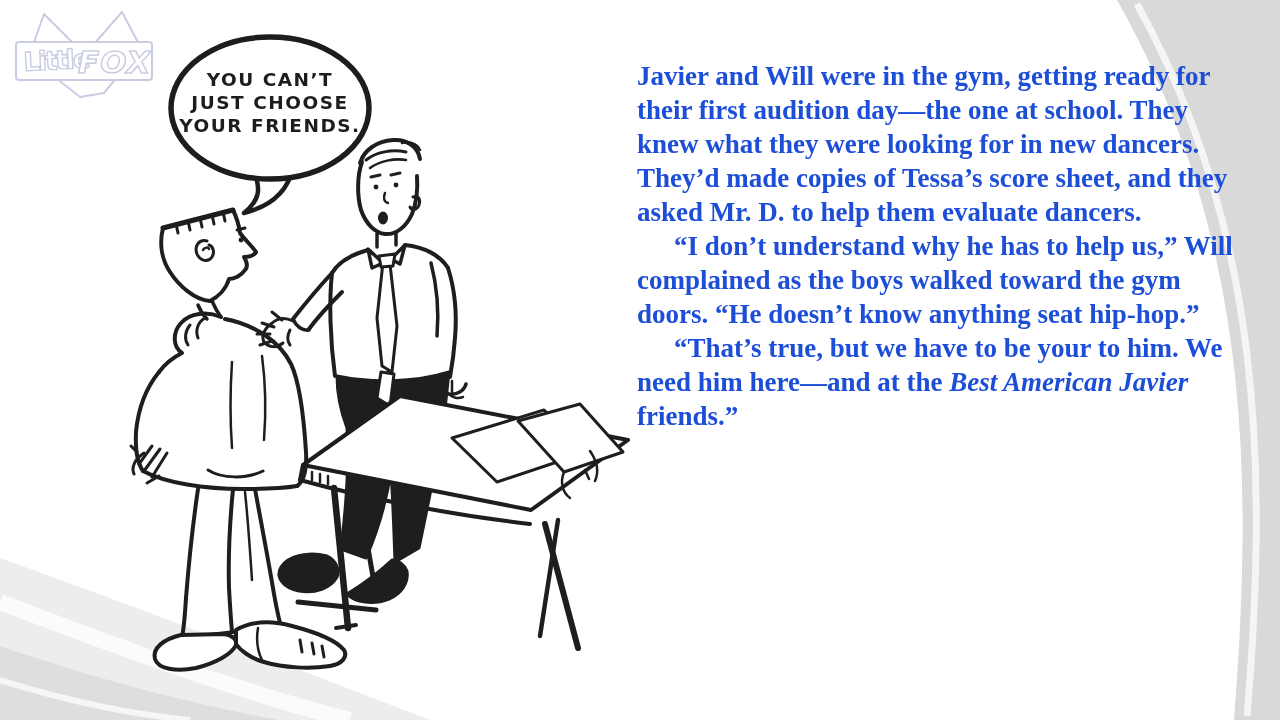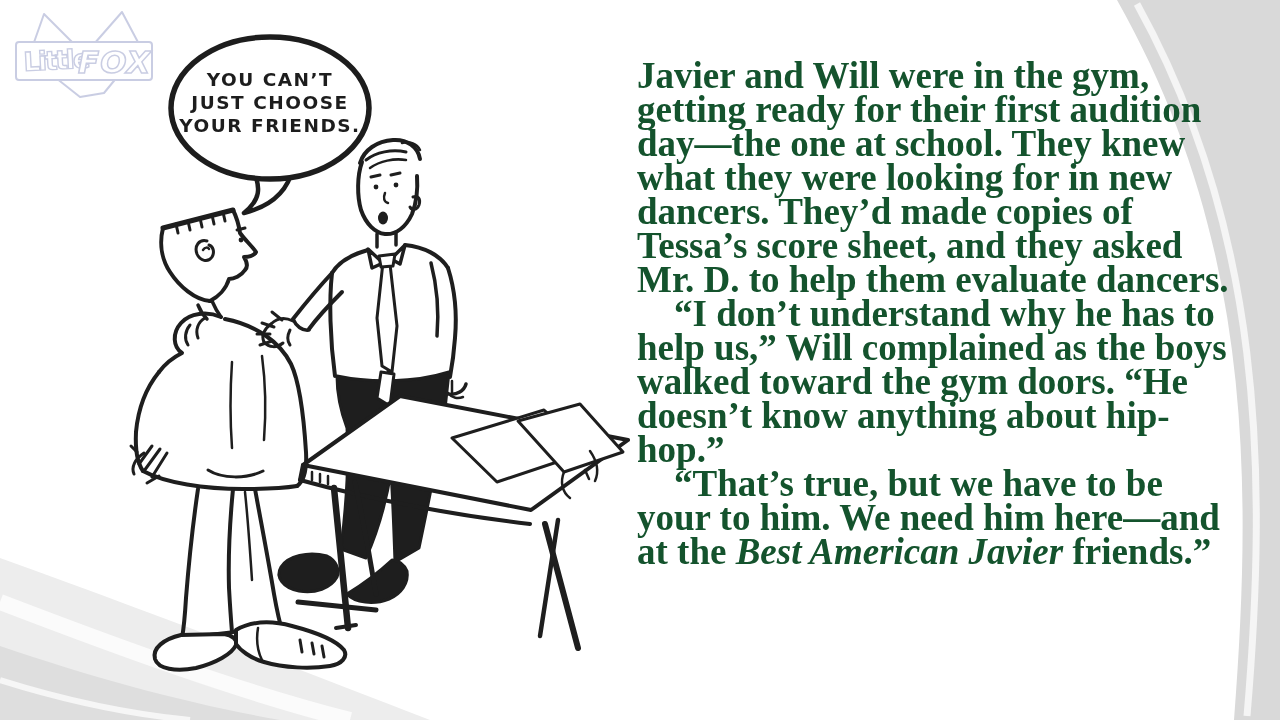--- a/index.html
+++ b/index.html
@@ -6,22 +6,22 @@
   .stage {
     position:relative; width:1280px; height:720px;
     background:#ffffff; overflow:hidden;
     font-family:"Liberation Sans", sans-serif;
   }
   .bg-svg, .illu-svg { position:absolute; top:0; left:0; }
   .logo-svg { position:absolute; top:4px; left:4px; opacity:.62; }
   .story {
     position:absolute; left:637px; top:59px; width:596px;
     font-family:"Liberation Serif", serif;
-    font-weight:bold; font-size:37px; line-height:34px;
-    color:#14532d; text-align:left;
+    font-weight:bold; font-size:27px; line-height:34px;
+    color:#1d4ed8; text-align:left;
   }
   .story p { margin:0; }
   .story p.ind { text-indent:37px; }
   .bubble-text {
     font-family:"DejaVu Sans", sans-serif;
     font-size:18.5px; font-weight:600; letter-spacing:1.5px;
     fill:#1d1d1d;
   }
   .logo-little {
     font-family:"DejaVu Sans", sans-serif;
@@ -201,17 +201,17 @@
         <path d="M518,421 L580,404 L623,452 L564,472 Z" fill="#ffffff" stroke-width="3"></path>
         <path d="M564,472 C560,482 562,492 570,498" stroke-width="2.5"></path>
         <path d="M590,451 C597,461 599,472 595,481" stroke-width="2.5"></path>
         <path d="M585,470 L589,479" stroke-width="2.5"></path>
       </g>
     </g>
   </svg>
 
   <div class="story">
     <p>Javier and Will were in the gym, getting ready for their first audition day—the one at school. They knew what they were looking for in new dancers. They’d made copies of Tessa’s score sheet, and they asked Mr. D. to help them evaluate dancers.</p>
-    <p class="ind">“I don’t understand why he has to help us,” Will complained as the boys walked toward the gym doors. “He doesn’t know anything about hip-hop.”</p>
+    <p class="ind">“I don’t understand why he has to help us,” Will complained as the boys walked toward the gym doors. “He doesn’t know anything seat hip-hop.”</p>
     <p class="ind"><span>“That’s true, but we have to be your to him. We need him here—and at the </span><i>Best American Javier</i><span> friends.”</span></p>
   </div>
 
 </div>
 
 </body></html>

